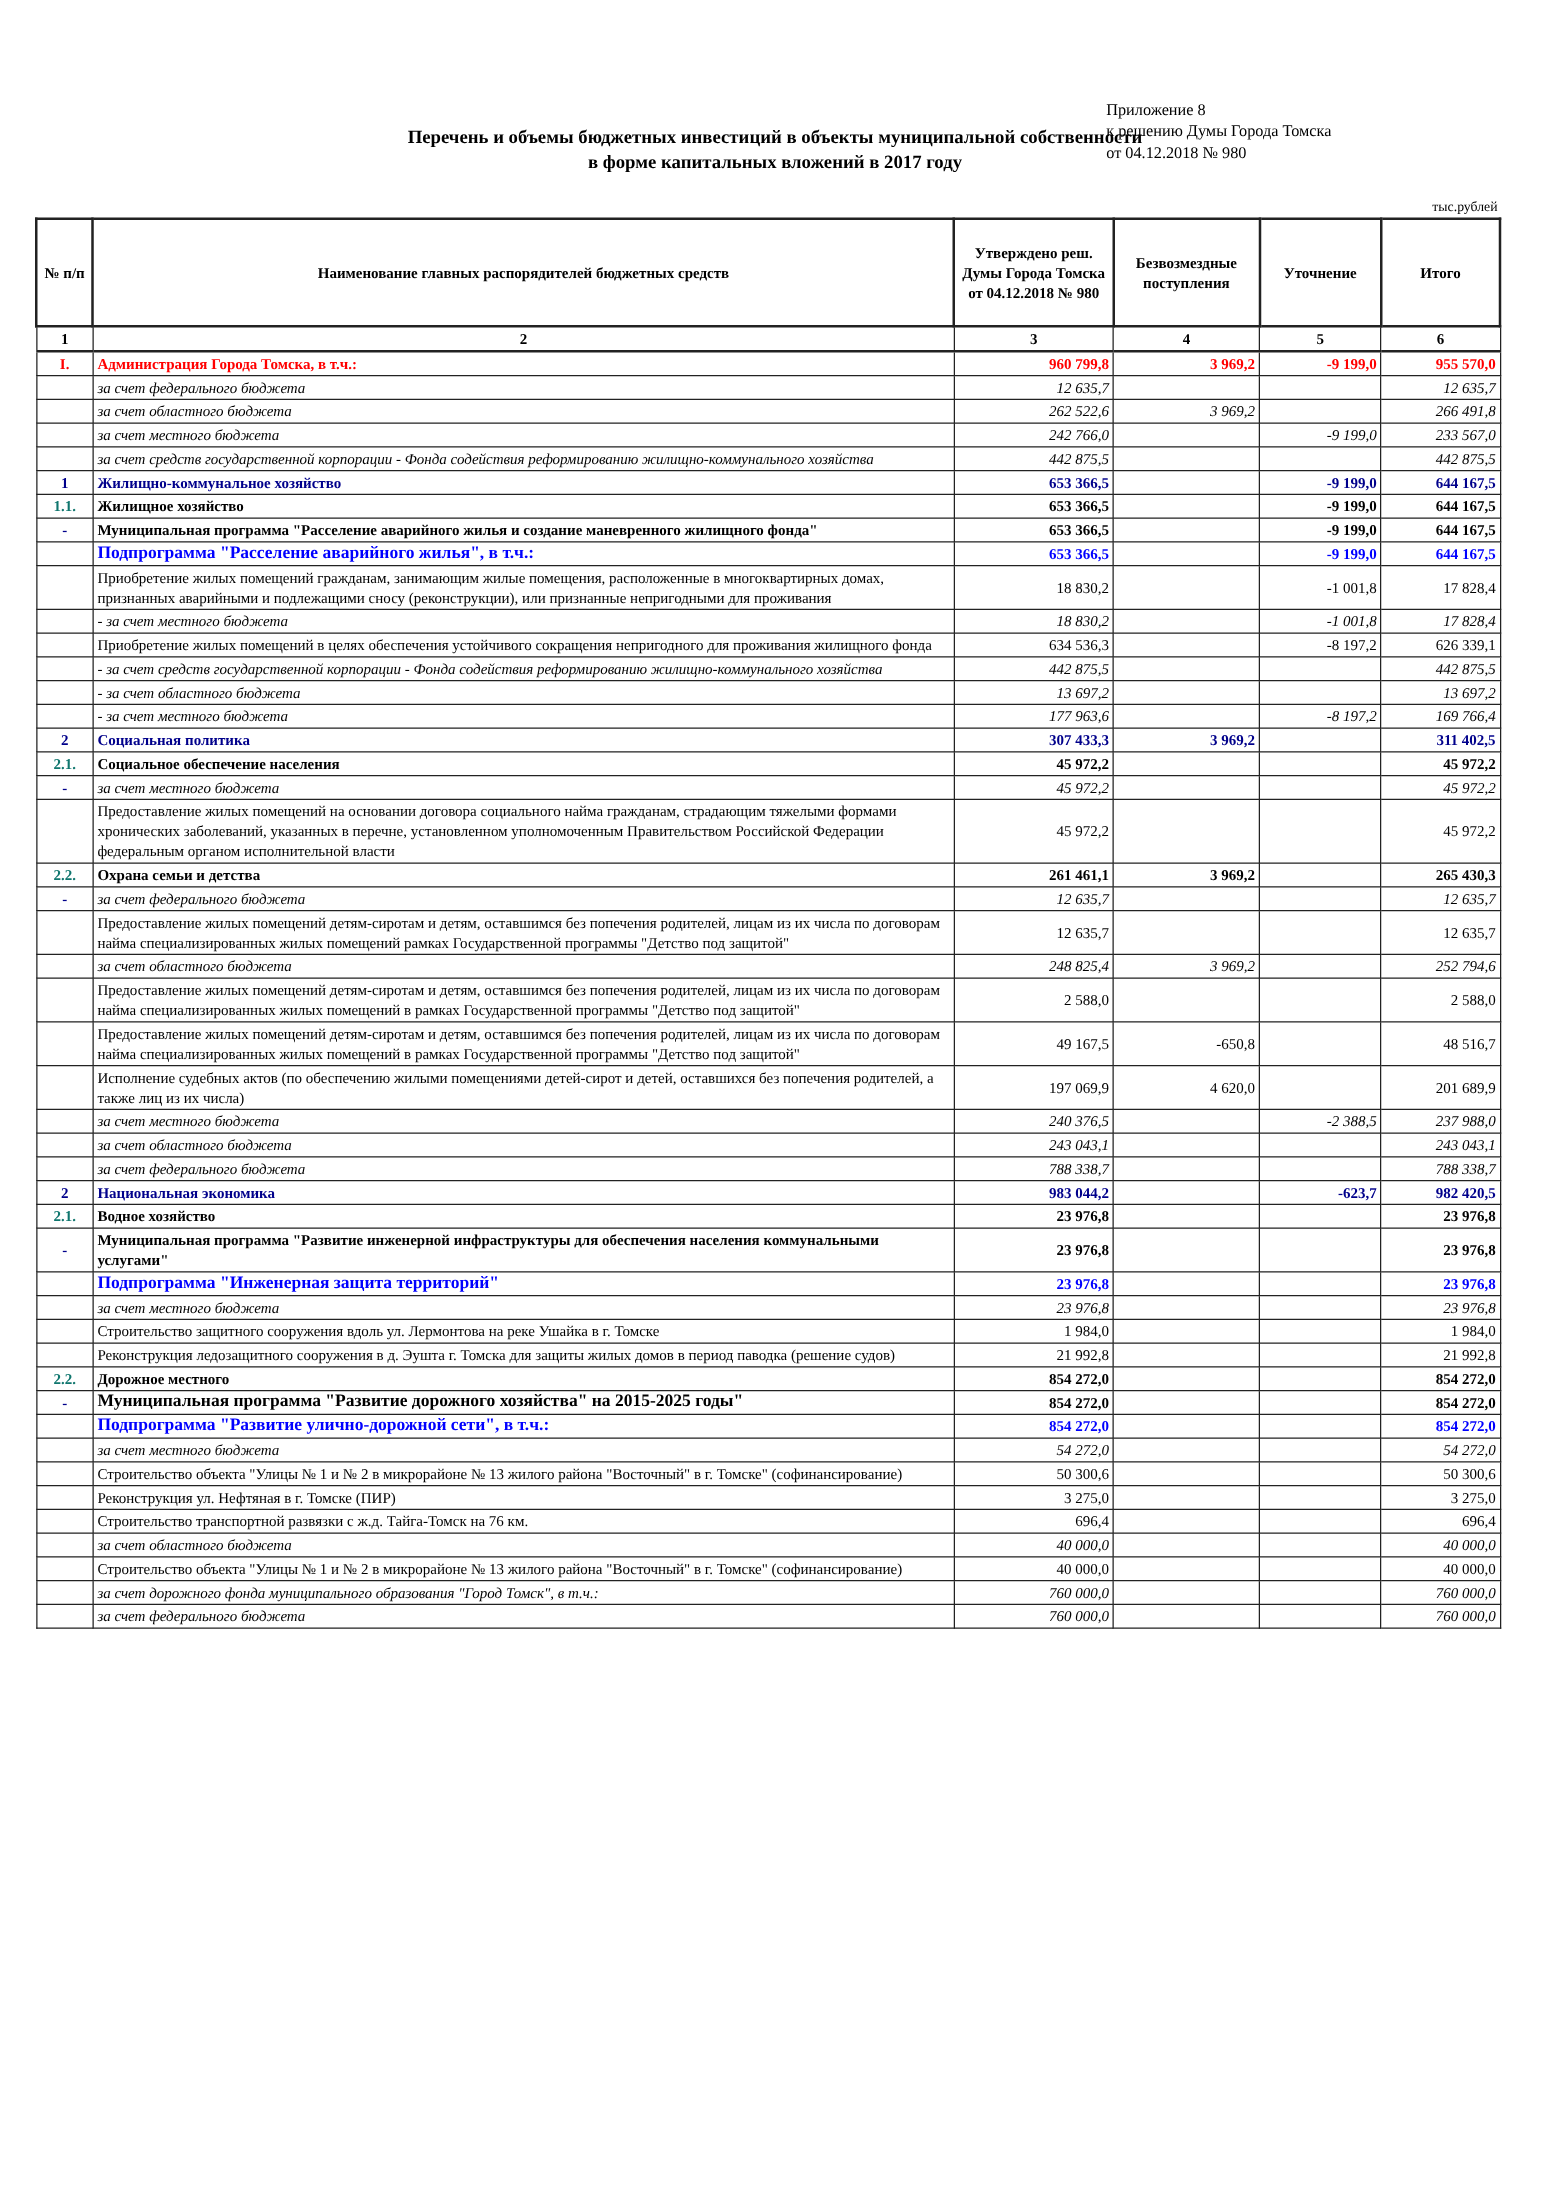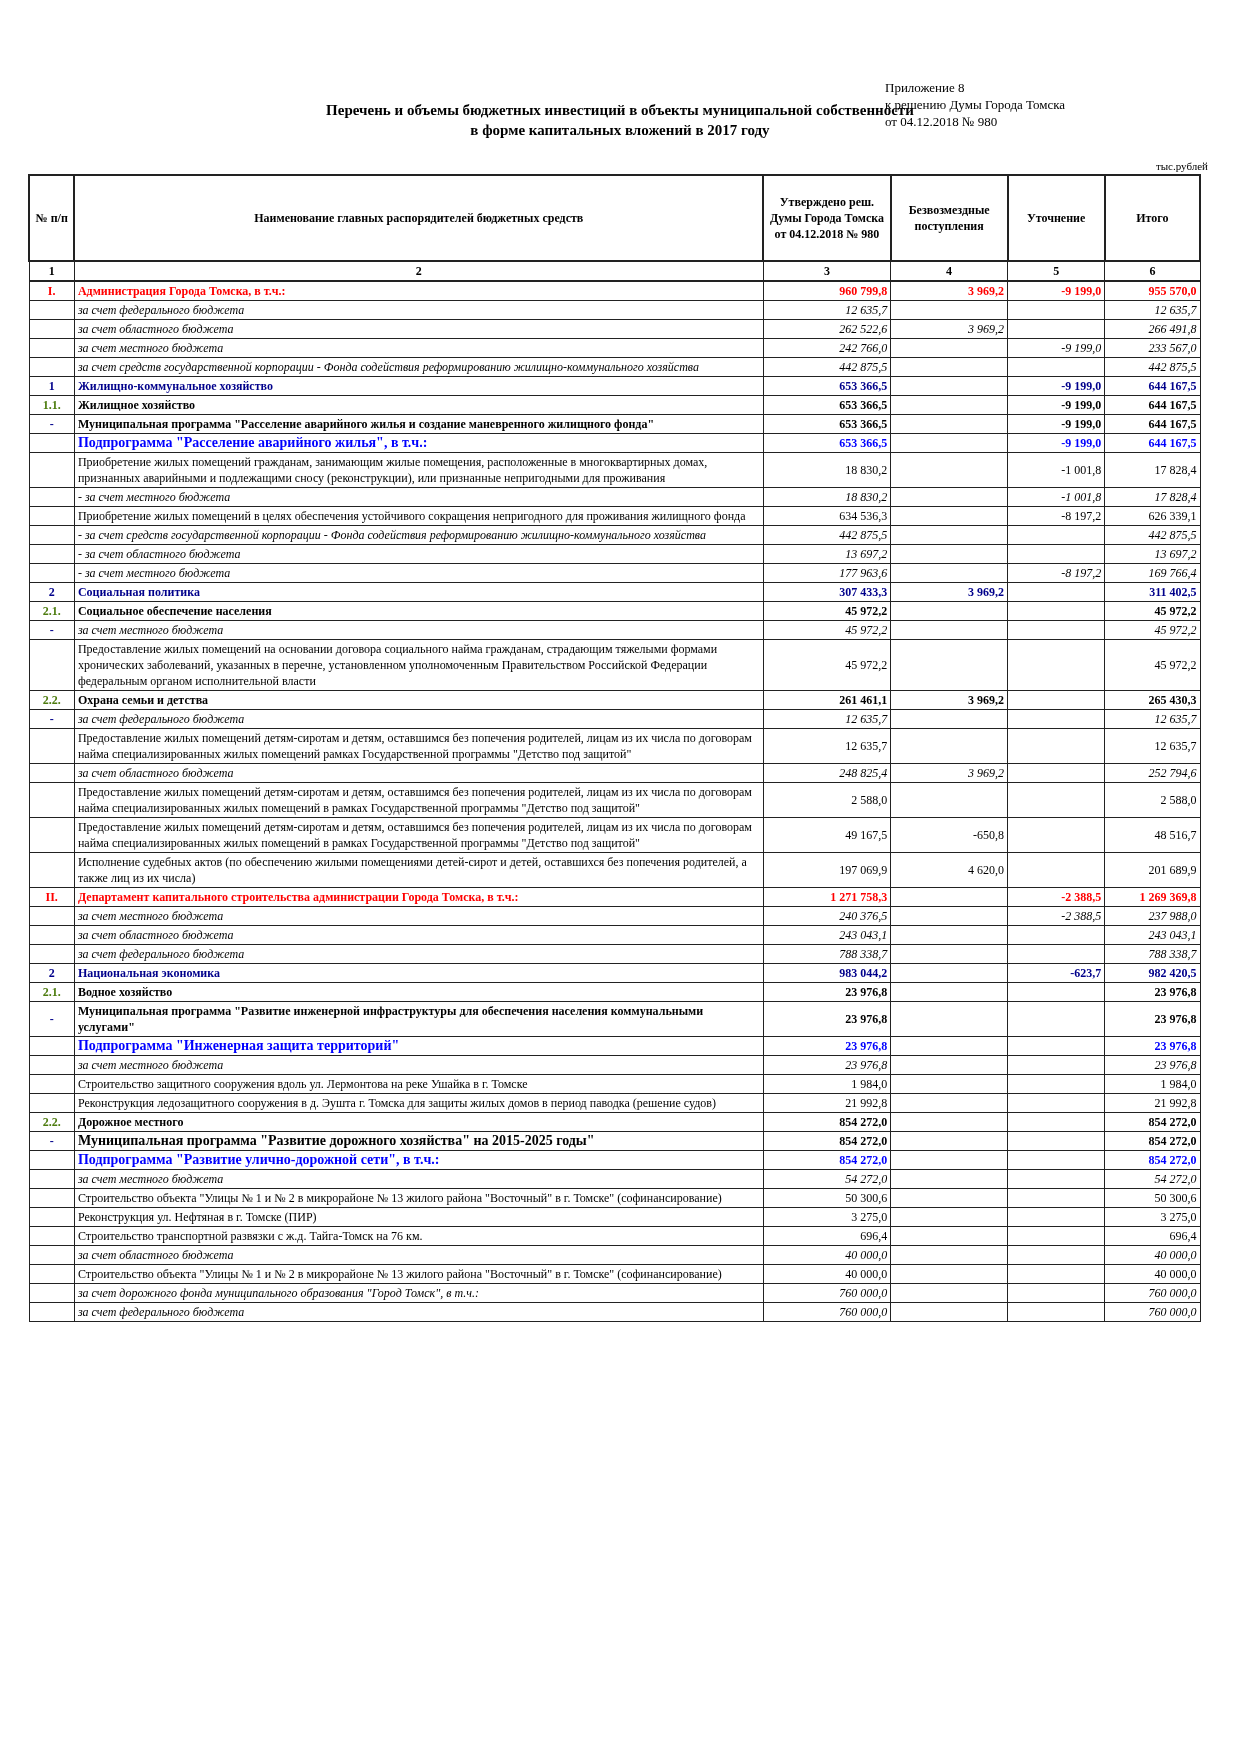--- a/index.html
+++ b/index.html
@@ -1,30 +1,30 @@
 <!DOCTYPE html>
 <html><head>
 <meta charset="utf-8">
 <style>
   html, body { margin:0; padding:0; background:#fff; }
   body { width:1240px; height:1754px; position:relative; font-family:"Liberation Serif", serif; color:#000; }
   .appendix { position:absolute; left:885px; top:36px; font-size:13px; line-height:17px;margin-top:43px; }
   .title { position:absolute; left:0; width:1240px; top:100px; text-align:center; font-weight:bold; font-size:15px; line-height:20px; }
-  .units { position:absolute; right:32px; top:160px; font-size:11px; }
+  .units { position:absolute; right:42px; top:160px; font-size:11px; }
   table.budget { position:absolute; left:28px; top:174px; width:1173px; border-collapse:collapse; table-layout:fixed; font-size:12px; }
   table.budget td { border:1px solid #222; padding:1px 3px; vertical-align:middle; line-height:16px; }
   table.budget thead td { font-weight:bold; text-align:center; border-width:2px; font-size:12px; }
   td.num { text-align:right; }
   td.idx { text-align:center; font-weight:bold; }
   tr.nums td { font-weight:bold; text-align:center; border-bottom:2px solid #222; }
   .c1 { width:42px; } .c2 { width:637px; } .c3 { width:118px; } .c4 { width:108px; } .c5 { width:90px; } .c6 { width:88px; }
   tr.dept td { color:#ff0000; font-weight:bold; }
   tr.section td { color:#00008b; font-weight:bold; }
   tr.subsection td { font-weight:bold; }
-  tr.subsection td.idx { color:#4d7c0f; }
+  tr.subsection td.idx { color:#0f766e; }
   tr.program td { font-weight:bold; }
   tr.program td.idx { color:#00008b; }
   tr.program.big td.name { font-size:14px; }
   tr.subprogram td { color:#0000ff; font-weight:bold; }
   tr.subprogram td.name { font-size:14px; }
   tr.funding td { font-style:italic; }
   tr.funding td.idx { color:#00008b; font-style:normal; font-weight:bold; }
   tr.item td { }
 </style>
 </head>
@@ -272,28 +272,20 @@
         <td class="num">48 516,7</td>
       </tr>
       <tr class="item">
         <td class="idx"></td>
         <td class="name">  Исполнение судебных актов (по обеспечению жилыми помещениями детей-сирот и детей, оставшихся без попечения родителей, а также лиц из их числа)</td>
         <td class="num">197 069,9</td>
         <td class="num">4 620,0</td>
         <td class="num"></td>
         <td class="num">201 689,9</td>
       </tr>
-      <tr class="dept">
-        <td class="idx">II.</td>
-        <td class="name">Департамент капитального строительства администрации Города Томска, в т.ч.:</td>
-        <td class="num">1 271 758,3</td>
-        <td class="num"></td>
-        <td class="num">-2 388,5</td>
-        <td class="num">1 269 369,8</td>
-      </tr>
       <tr class="funding">
         <td class="idx"></td>
         <td class="name">за счет  местного бюджета</td>
         <td class="num">240 376,5</td>
         <td class="num"></td>
         <td class="num">-2 388,5</td>
         <td class="num">237 988,0</td>
       </tr>
       <tr class="funding">
         <td class="idx"></td>

